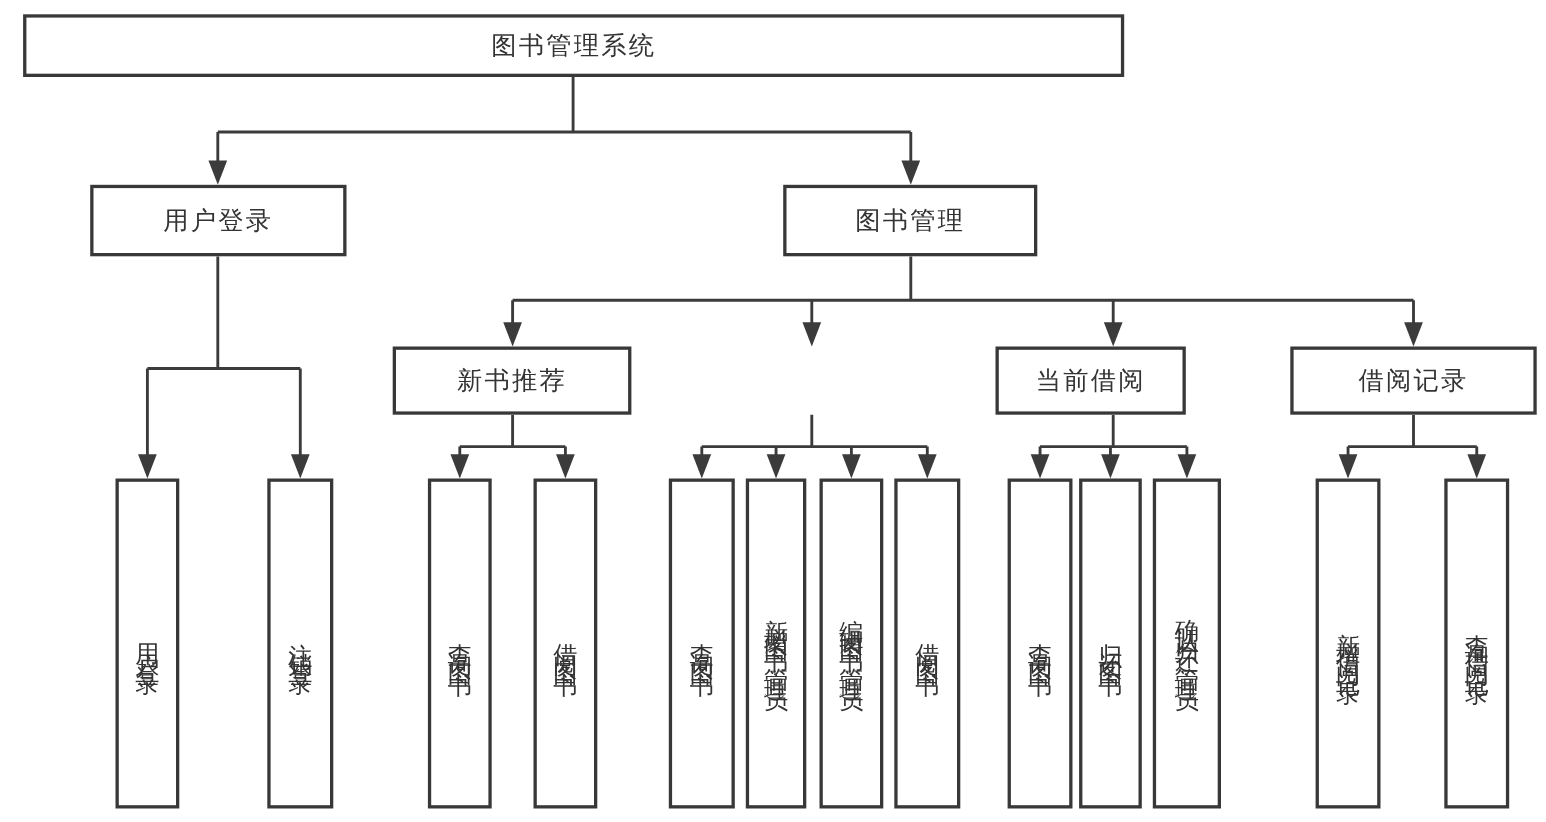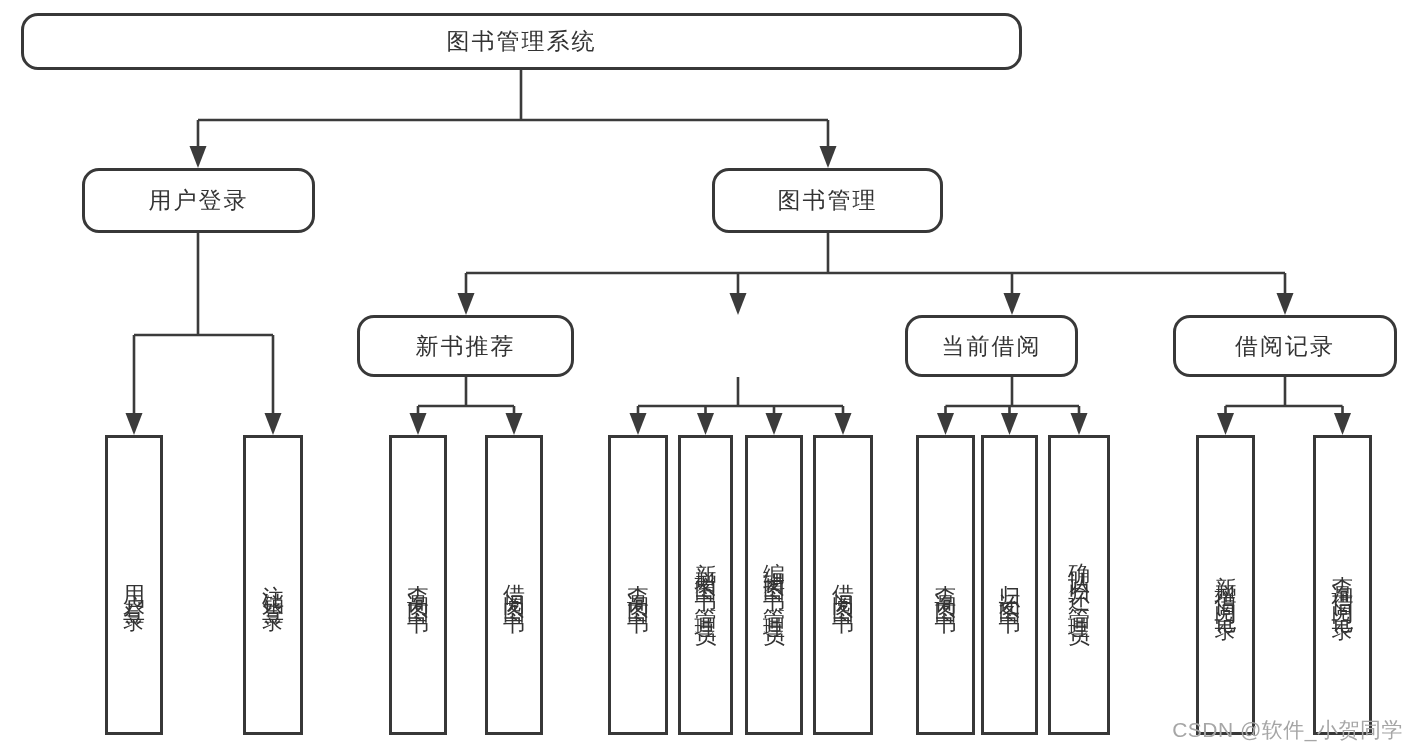--- a/index.html
+++ b/index.html
@@ -11,21 +11,21 @@
   }
   svg.wires{position:absolute;left:0;top:0;z-index:1;}
   .cline{stroke:var(--line,#3b3b3b);stroke-width:2.6;fill:none;}
   .ahead{fill:var(--line,#3b3b3b);stroke:none;}
   .hbox,.vbox{
     position:absolute;box-sizing:border-box;background:#fff;
     border:3px solid var(--box_border,#383838);
     display:flex;align-items:center;justify-content:center;
     z-index:2;
   }
-  .hbox{font-size:23px;letter-spacing:2px;white-space:nowrap;border-radius:17px;}
+  .hbox{font-size:23px;letter-spacing:2px;white-space:nowrap;}
   .vbox{
     top:435px;height:300px;
     writing-mode:vertical-rl;text-orientation:mixed;
     font-size:22px;letter-spacing:9px;line-height:1;
   }
   .watermark{
     position:absolute;right:2px;top:716px;z-index:5;
     font-size:21px;letter-spacing:0.5px;
     color:var(--watermark,#a6a6a6);white-space:nowrap;
   }
@@ -85,14 +85,13 @@
   <div class="vbox" style="left:745px;width:58px">编辑图书（管理员）</div>
   <div class="vbox" style="left:813px;width:60px">借阅图书</div>
 
   <div class="vbox" style="left:916px;width:59px">查询图书</div>
   <div class="vbox" style="left:981px;width:57px">归还图书</div>
   <div class="vbox" style="left:1048px;width:62px">确认归还（管理员）</div>
 
   <div class="vbox" style="left:1196px;width:59px">新增借阅记录</div>
   <div class="vbox" style="left:1313px;width:59px">查询借阅记录</div>
 
-  <div class="watermark">CSDN @软件_小贺同学</div>
 </div>
 
 </body></html>

